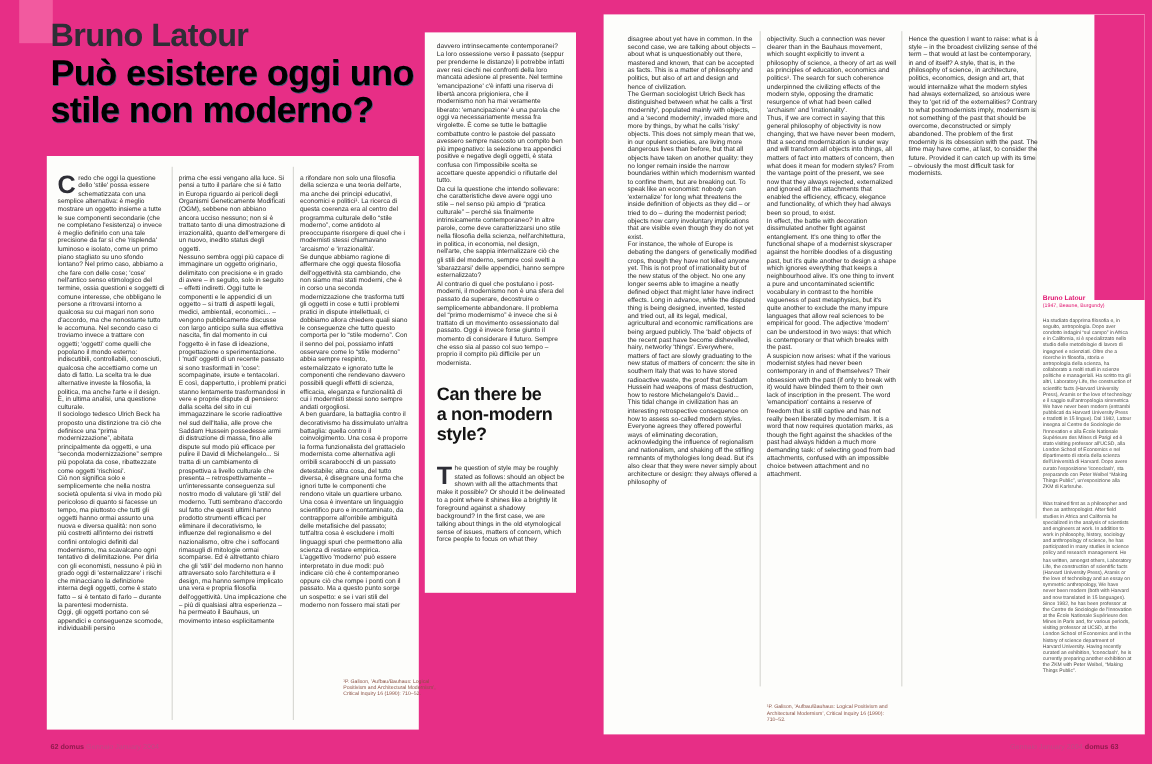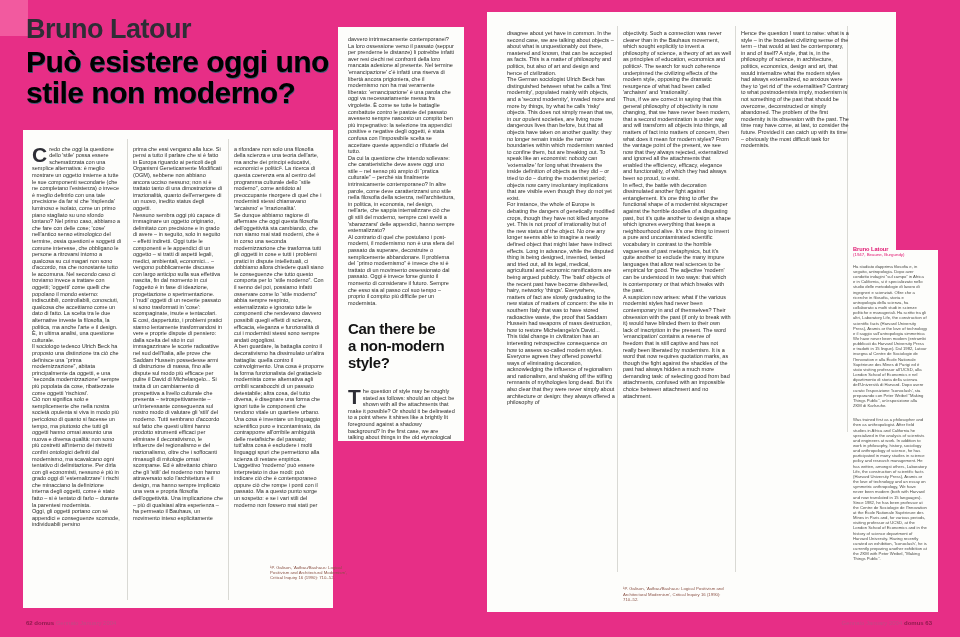--- a/index.html
+++ b/index.html
@@ -2,35 +2,35 @@
 <html><head>
 <meta charset="utf-8">
 <style>
   html,body{margin:0;padding:0;}
   body{
     width:960px;height:637px;position:relative;overflow:hidden;
     background:#e72e86;
     font-family:"Liberation Sans",sans-serif;
     -webkit-font-smoothing:antialiased;
   }
-  .abs{position:absolute;}
+  .abs{position:absolute;margin-left:16px;}
 
   
   .corner-tab{left:0;top:0;width:28px;height:36px;background:#f25a9f;}
   .author{left:26px;top:14px;font-size:27px;font-weight:bold;color:#2e2e36;letter-spacing:-0.5px;}
   .headline{left:26px;top:46px;font-size:30px;font-weight:bold;color:#000000;
     line-height:31px;letter-spacing:-0.5px;white-space:pre-line;text-shadow:0.6px 0.8px 0 #3f5c77;}
 
   .box-a{left:23px;top:130px;width:310px;height:478px;background:#fdfdfb;
     display:flex;padding:9px 9px 8px 9px;box-sizing:border-box;gap:0;}
   .box-a .col{width:91px;overflow:hidden;}
   .box-a .gut{width:11px;position:relative;}
   .box-a .gut::after{content:"";position:absolute;left:5px;top:0;bottom:0;width:1px;background:#d9d9d4;}
 
-  .box-b{left:338px;top:27px;width:126px;height:414px;background:#fdfdfb;
+  .box-b{left:338px;top:27px;width:126px;height:467px;background:#fdfdfb;
     padding:9px 9px 8px 10px;box-sizing:border-box;overflow:hidden;}
 
   .body-txt{font-size:5.5px;line-height:6.6px;color:#2a2a28;white-space:pre-line;text-align:left;}
   .dropcap{float:left;font-size:21px;line-height:18px;font-weight:bold;color:#2e2e36;padding:0 2px 0 0;}
   .foot-note{font-size:4.3px;line-height:5.2px;color:#8a5246;white-space:pre-line;}
   .note-a{left:270px;top:565px;width:88px;}
   .section-heading{font-size:15px;line-height:17px;font-weight:bold;color:#141414;
     letter-spacing:-0.3px;white-space:pre-line;margin:14px 0 10px 0;}
 
   .folio{font-size:6px;color:#c04a85;}

